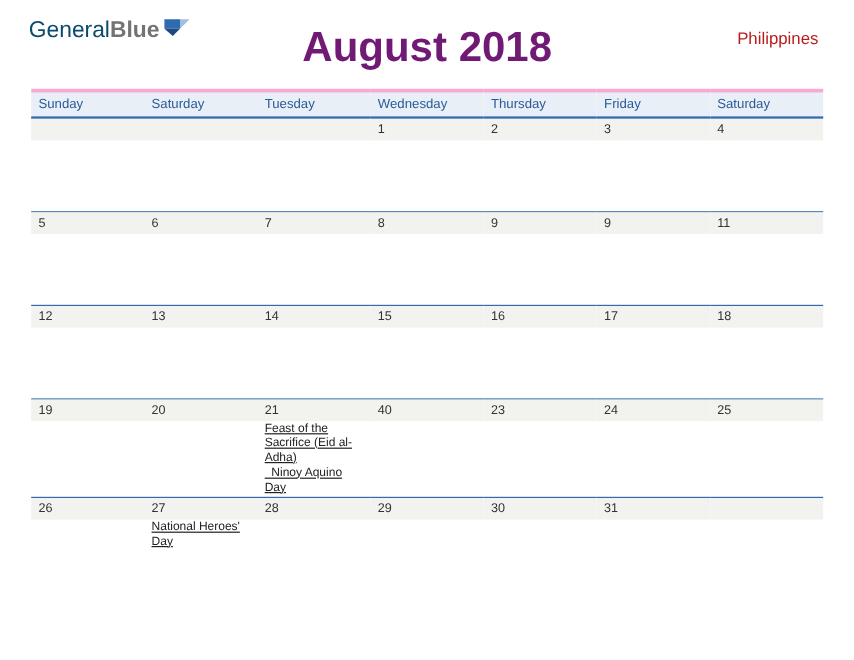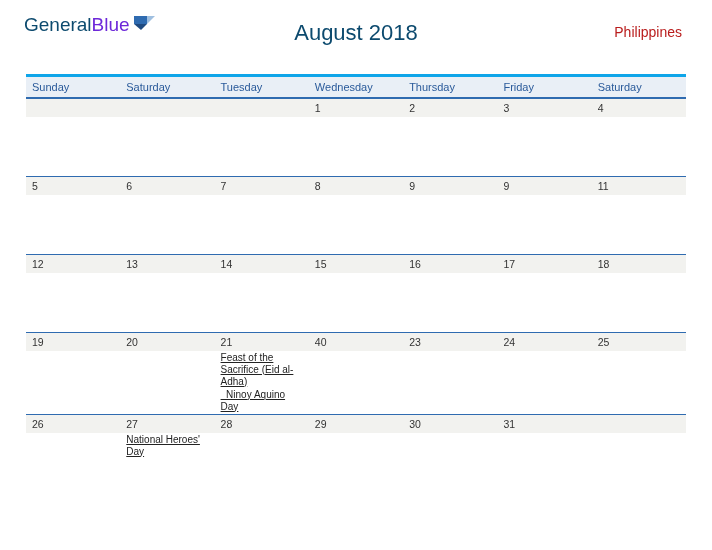--- a/index.html
+++ b/index.html
@@ -28,39 +28,39 @@
     font-weight: 400;
     color: #2a5a9a;
   }
   .logo-gray { color: #0c4a6e; }
   .logo-icon {
     margin-left: 3px;
     display: inline-block;
   }
   .title {
     text-align: center;
-    font-size: 22px;
-    color: #0c4a6e;
-    font-weight: 400;
+    font-size: 35px;
+    color: #701a75;
+    font-weight: 700;
     padding-top: 8px;
   }
   .country {
     position: absolute;
     right: 30px;
     top: 24px;
     font-size: 14px;
     color: #b91c1c;
   }
   .calendar {
     width: 660px;
     margin: 4px auto 0 auto;
     border-collapse: collapse;
   }
   .dayhead-row {
-    border-top: 3px solid #0ea5e9;
+    border-top: 3px solid #f9a8d4;
     border-bottom: 2px solid #2f6bb0;
     margin-left: 32px;
   }
   .dayhead {
     background: #e9eff6;
     color: #2a5a9a;
     font-size: 11px;
     font-weight: 400;
     text-align: left;
     padding: 4px 4px 4px 6px;
@@ -93,21 +93,21 @@
     text-decoration: underline;
   }
   .event-line { margin-bottom: 1px; }
 </style>
 </head>
 <body>
 
 <div class="header">
   <div class="logo">
     <span class="logo-text">
-      <span class="logo-gray">General</span><span style="color:#6d28d9;font-weight:400">Blue</span>
+      <span class="logo-gray">General</span><span style="color:#737373;font-weight:700">Blue</span>
     </span>
     <span class="logo-icon">
       <svg width="22" height="18" viewBox="0 0 22 18">
         <path d="M1 2 L14 2 L14 10 L1 10 Z" fill="#2f6bb0"></path>
         <path d="M14 2 L22 2 L14 10 Z" fill="#9fbfe0"></path>
         <path d="M1 10 L14 10 L8 16 Z" fill="#1f4a80"></path>
       </svg>
     </span>
   </div>
   <div class="title">August 2018</div>

